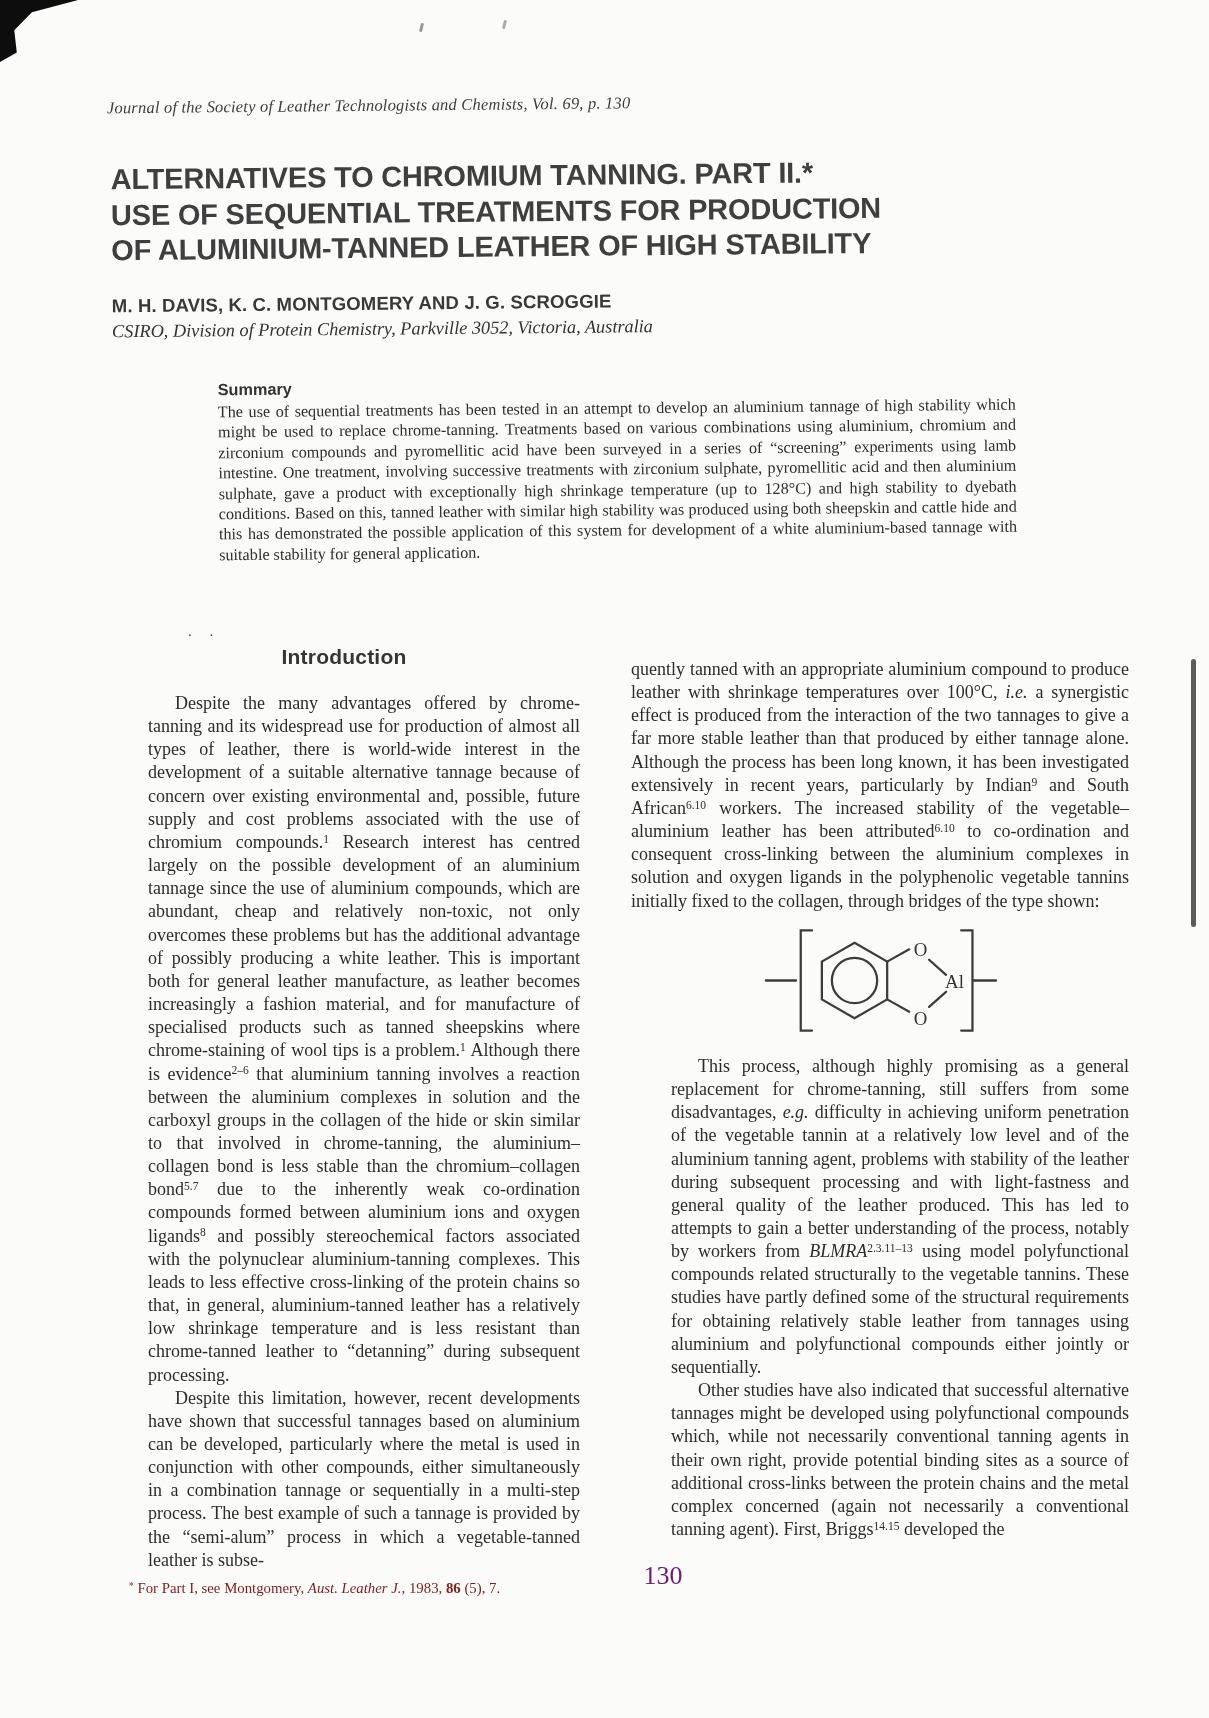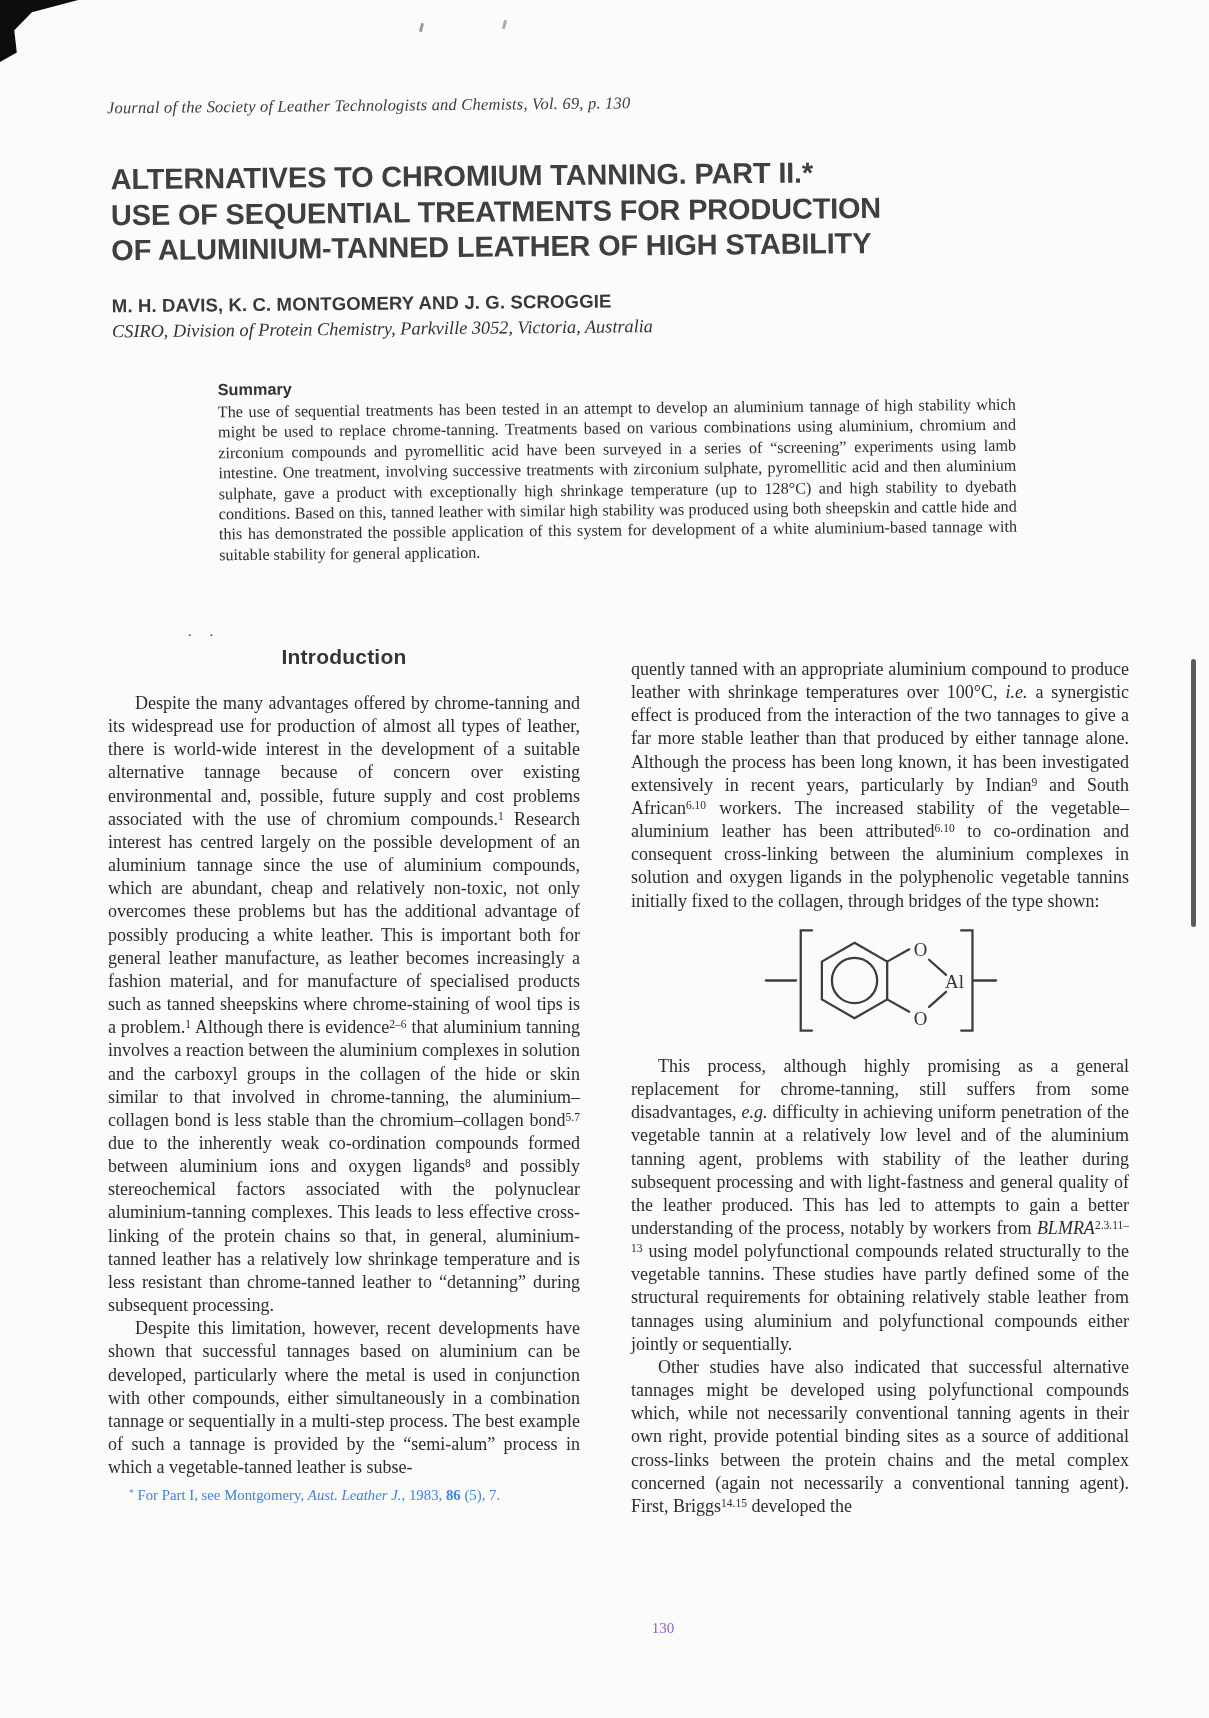--- a/index.html
+++ b/index.html
@@ -53,40 +53,40 @@
   .summary-heading{
     font-family:"Liberation Sans","DejaVu Sans",sans-serif;
     font-weight:bold;font-size:16.3px;color:#323232;margin:0 0 3px 0;
   }
   .summary-body{font-size:16.2px;line-height:20.4px;text-align:justify;color:#2e2e2e;margin:0;}
   
   .col{position:absolute;font-size:18px;line-height:23.15px;text-align:justify;color:#2c2c2c;}
   .col-left{left:108px;top:620px;width:472px;}
   .col-right{left:631px;top:658px;width:498px;}
   .col p{margin:0;}
-  .col p.indent{text-indent:27px;}
+  .col p.indent{text-indent:27px;margin-left:40px;}
   .intro-heading{
     font-family:"Liberation Sans","DejaVu Sans",sans-serif;
     font-weight:bold;font-size:21px;line-height:26px;color:#353535;
     margin:0 0 22px 0;letter-spacing:.2px;text-align:center;
   }
-  .footnote{margin-top:7px;padding-left:21px;font-size:14.8px;line-height:19px;text-align:left;color:#3b82f6;}
+  .footnote{margin-top:7px;padding-left:21px;font-size:14.8px;line-height:19px;text-align:left;color:#7f1d1d;}
   
   .sup{font-size:64%;position:relative;top:-.45em;line-height:0;}
   .i{font-style:italic;}
   .b{font-weight:bold;}
   
   .figure-wrap{margin:9px 0 10px 0;text-align:center;}
   .figure-wrap svg{display:inline-block;}
   .chem-stroke{stroke:#3c3c3c;stroke-width:2.4;fill:none;stroke-linecap:round;}
   .chem-text{fill:#333;font-family:"Liberation Serif","DejaVu Serif",serif;font-size:20px;}
   
   .page-number{
-    position:absolute;left:620px;top:1620px;width:86px;
-    text-align:center;font-size:15px;color:#8b5cf6;
+    position:absolute;left:620px;top:1561px;width:86px;
+    text-align:center;font-size:26px;color:#701a75;
   }
 </style>
 </head>
 <body>
 
 <div class="page">
 
   <div class="corner-artifact"></div>
   <div class="edge-artifact"></div>
   <div class="tick tick-1"></div>

